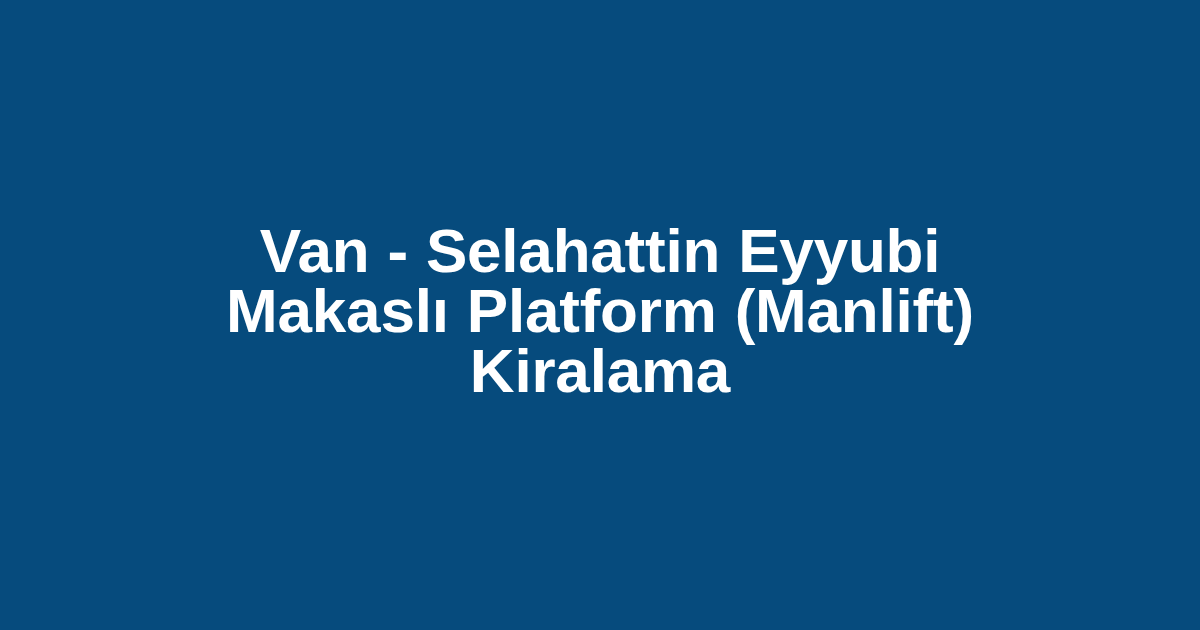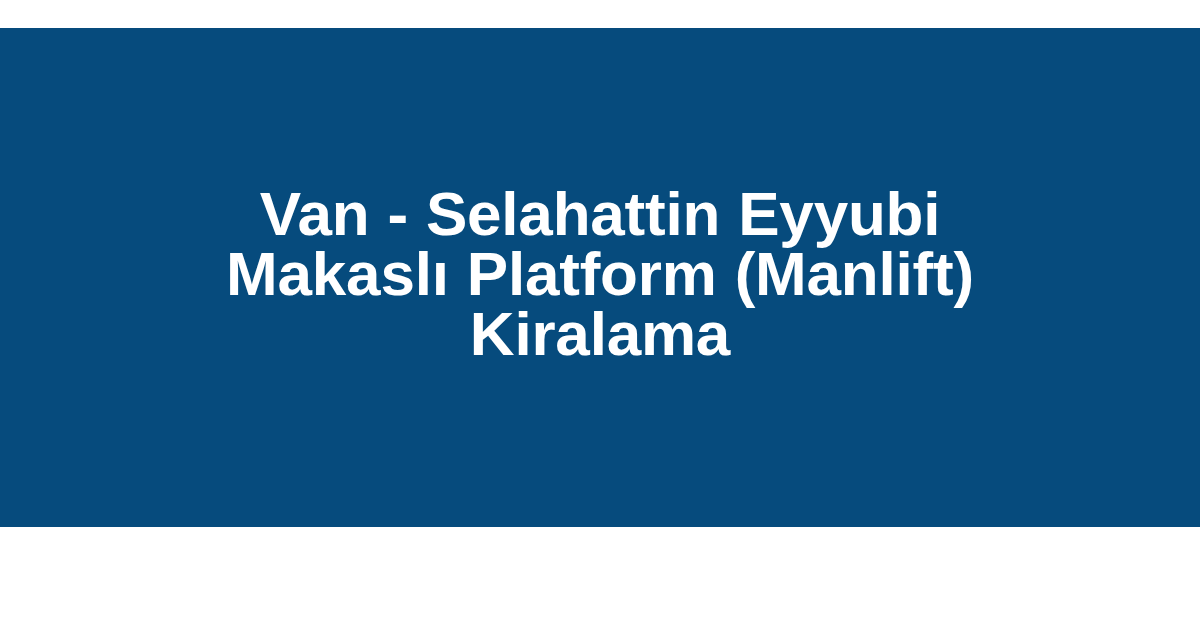--- a/index.html
+++ b/index.html
@@ -13,26 +13,25 @@
     height: 630px;
     overflow: hidden;
     font-family: "Liberation Sans", "DejaVu Sans", sans-serif;
   }
 
   
   #share-card {
     position: relative;
     box-sizing: border-box;
     width: 1200px;
-    height: 499px;
+    height: 630px;
     background-color: #064b7d;
     display: flex;
     align-items: center;
     justify-content: center;
-    margin-top: 28px;
   }
 
   
   #headline-block {
     width: 860px;
     margin: 0;
     padding: 0;
     
     transform: translateY(-4px);
     text-align: center;

